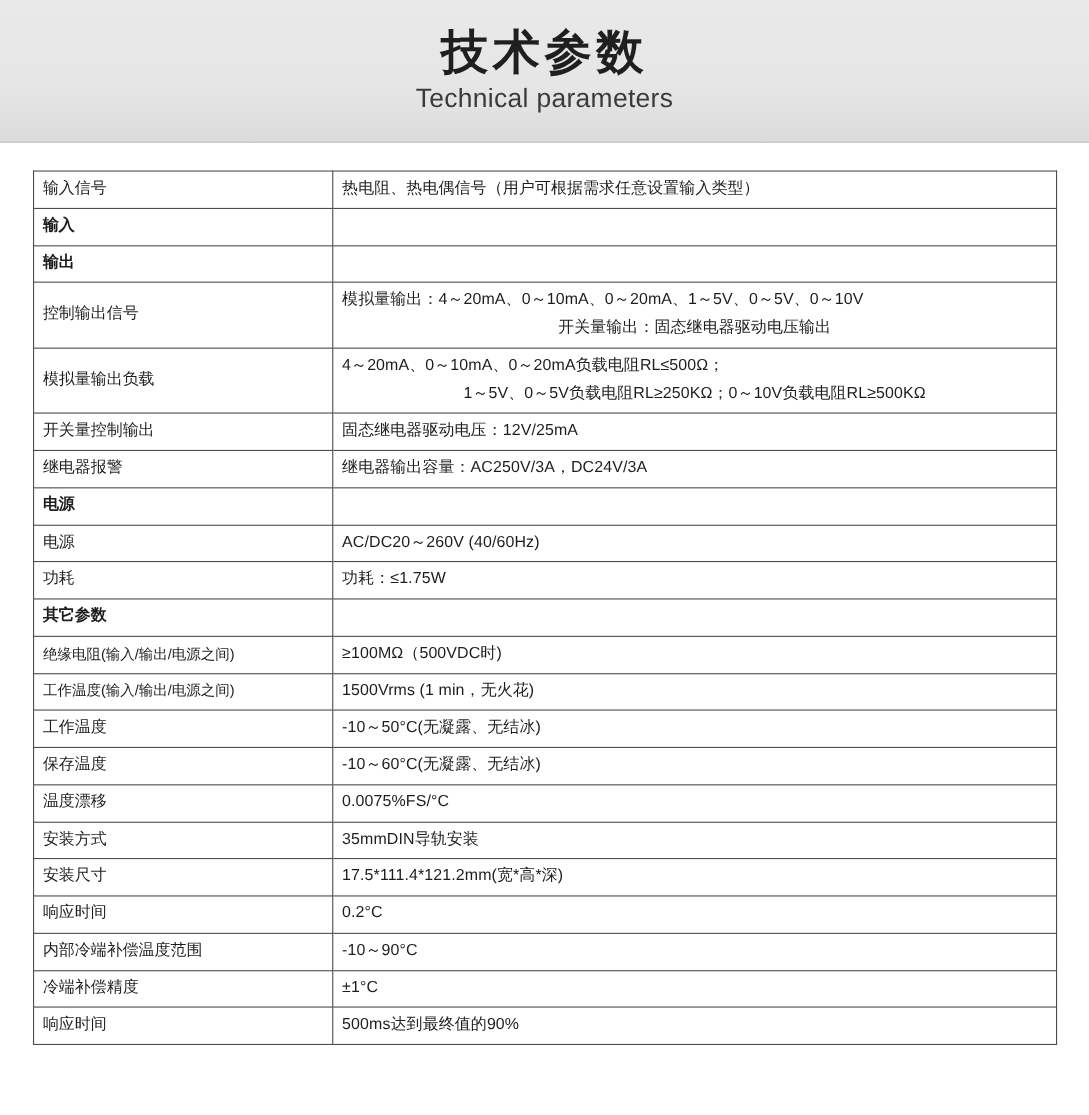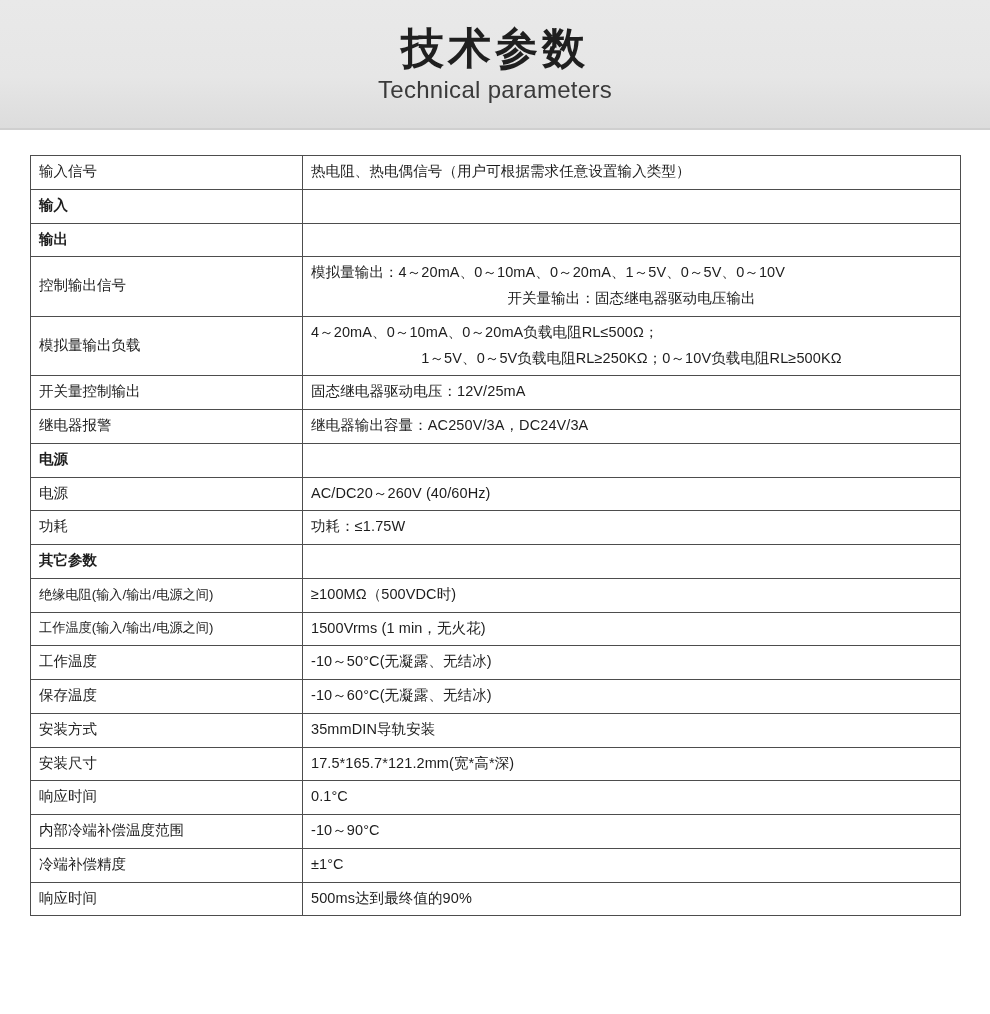--- a/index.html
+++ b/index.html
@@ -178,35 +178,41 @@
               <span class="line">-10～50°C(无凝露、无结冰)</span>
             </td>
           </tr>
           <tr>
             <td class="label">保存温度</td>
             <td class="value">
               <span class="line">-10～60°C(无凝露、无结冰)</span>
             </td>
           </tr>
           <tr>
+            <td class="label">温度漂移</td>
+            <td class="value">
+              <span class="line">0.0075%FS/°C</span>
+            </td>
+          </tr>
+          <tr>
             <td class="label">安装方式</td>
             <td class="value">
               <span class="line">35mmDIN导轨安装</span>
             </td>
           </tr>
           <tr>
             <td class="label">安装尺寸</td>
             <td class="value">
-              <span class="line">17.5*165.7*121.2mm(宽*高*深)</span>
+              <span class="line">17.5*111.4*121.2mm(宽*高*深)</span>
             </td>
           </tr>
           <tr>
             <td class="label">响应时间</td>
             <td class="value">
-              <span class="line">0.1°C</span>
+              <span class="line">0.2°C</span>
             </td>
           </tr>
           <tr>
             <td class="label">内部冷端补偿温度范围</td>
             <td class="value">
               <span class="line">-10～90°C</span>
             </td>
           </tr>
           <tr>
             <td class="label">冷端补偿精度</td>

